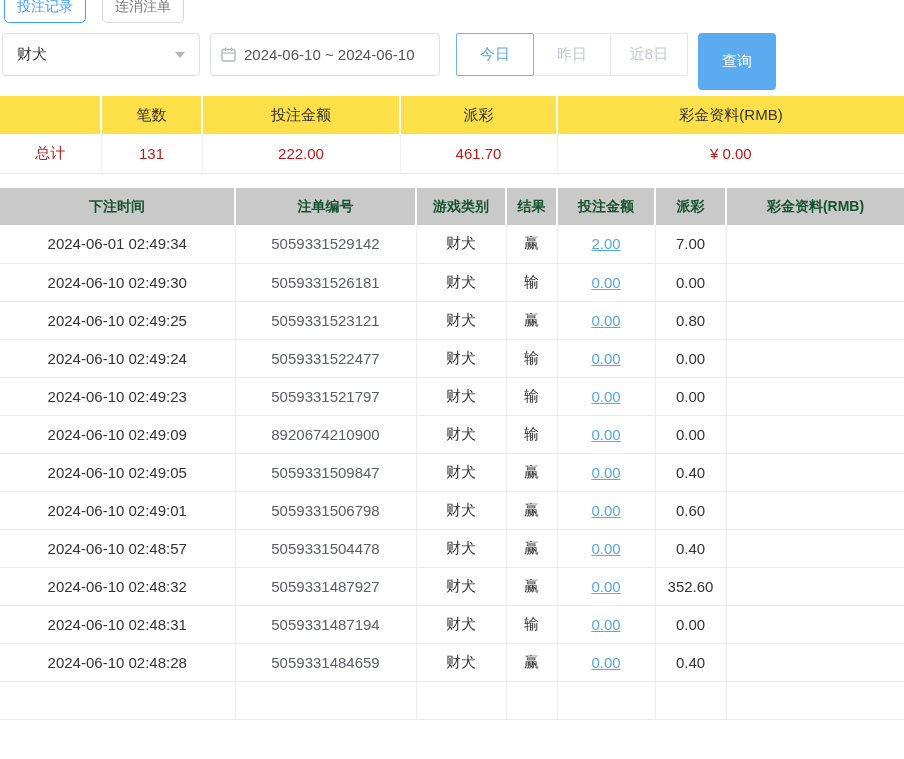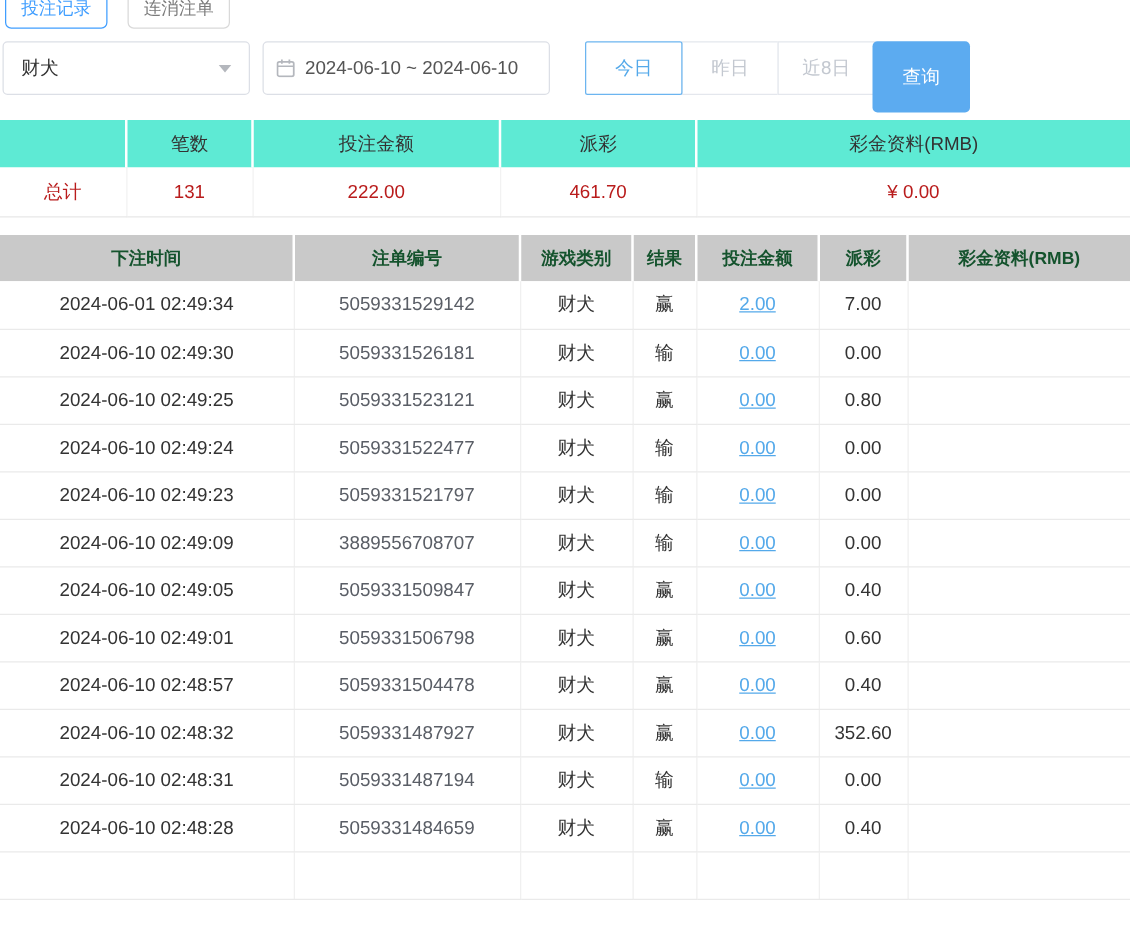--- a/index.html
+++ b/index.html
@@ -40,34 +40,34 @@
     display: flex; align-items: center; padding: 12px 10px; gap: 8px;
     font-size: 15px; color: #555; cursor: pointer;
   }
   .btn-group { position: absolute; left: 452px; top: 0; display: flex; }
   .qbtn {
     width: 78px; height: 43px; background: #fff; font-size: 15px;
     border: 1px solid #e4e7ed; color: #c3c8d0; cursor: pointer;
     margin-left: -1px; position: relative;
     font-family: "Liberation Sans", "DejaVu Sans", sans-serif;
   }
-  .qbtn:first-child { margin-left: 16px; font-family: Liberation Serif, serif; }
+  .qbtn:first-child { margin-left: 4px; font-family: Liberation Serif, serif; }
   .qbtn.active { border: 1px solid #6cb5f0; color: #54a9ea; z-index: 2; border-radius: 2px; }
   .query-btn {
     position: absolute; left: 698px; top: 0; width: 78px; height: 57px;
     background: #5cabf0; color: #fff; font-size: 15px; border: none;
     border-radius: 4px; cursor: pointer;
     font-family: "Liberation Sans", "DejaVu Sans", sans-serif;
   }
 
   
   table { border-collapse: collapse; table-layout: fixed; }
   .summary-table { position: absolute; top: 96px; left: 0; width: 904px; font-size: 15px; }
   .summary-table thead td {
-    background: #5eead4; color: #333; height: 38px; text-align: center;
+    background: #fde047; color: #333; height: 38px; text-align: center;
     border-right: 2px solid #fff;
   }
   .summary-table thead td:last-child { border-right: none; }
   .summary-table tbody td {
     background: #fff; color: #b91c1c; height: 39px; text-align: center;
     border-bottom: 1px solid #e8e8e8; border-right: 1px solid #f2f2f2;
   }
   .summary-table tbody td:last-child { border-right: none; }
 
   
@@ -207,21 +207,21 @@
           <td class="col-time">2024-06-10 02:49:23</td>
           <td class="col-order_id">5059331521797</td>
           <td class="col-game">财犬</td>
           <td class="col-result">输</td>
           <td class="col-bet"><a class="bet-link">0.00</a></td>
           <td class="col-payout">0.00</td>
           <td class="col-bonus"></td>
         </tr>
         <tr>
           <td class="col-time">2024-06-10 02:49:09</td>
-          <td class="col-order_id">3889556708707</td>
+          <td class="col-order_id">8920674210900</td>
           <td class="col-game">财犬</td>
           <td class="col-result">输</td>
           <td class="col-bet"><a class="bet-link">0.00</a></td>
           <td class="col-payout">0.00</td>
           <td class="col-bonus"></td>
         </tr>
         <tr>
           <td class="col-time">2024-06-10 02:49:05</td>
           <td class="col-order_id">5059331509847</td>
           <td class="col-game">财犬</td>

